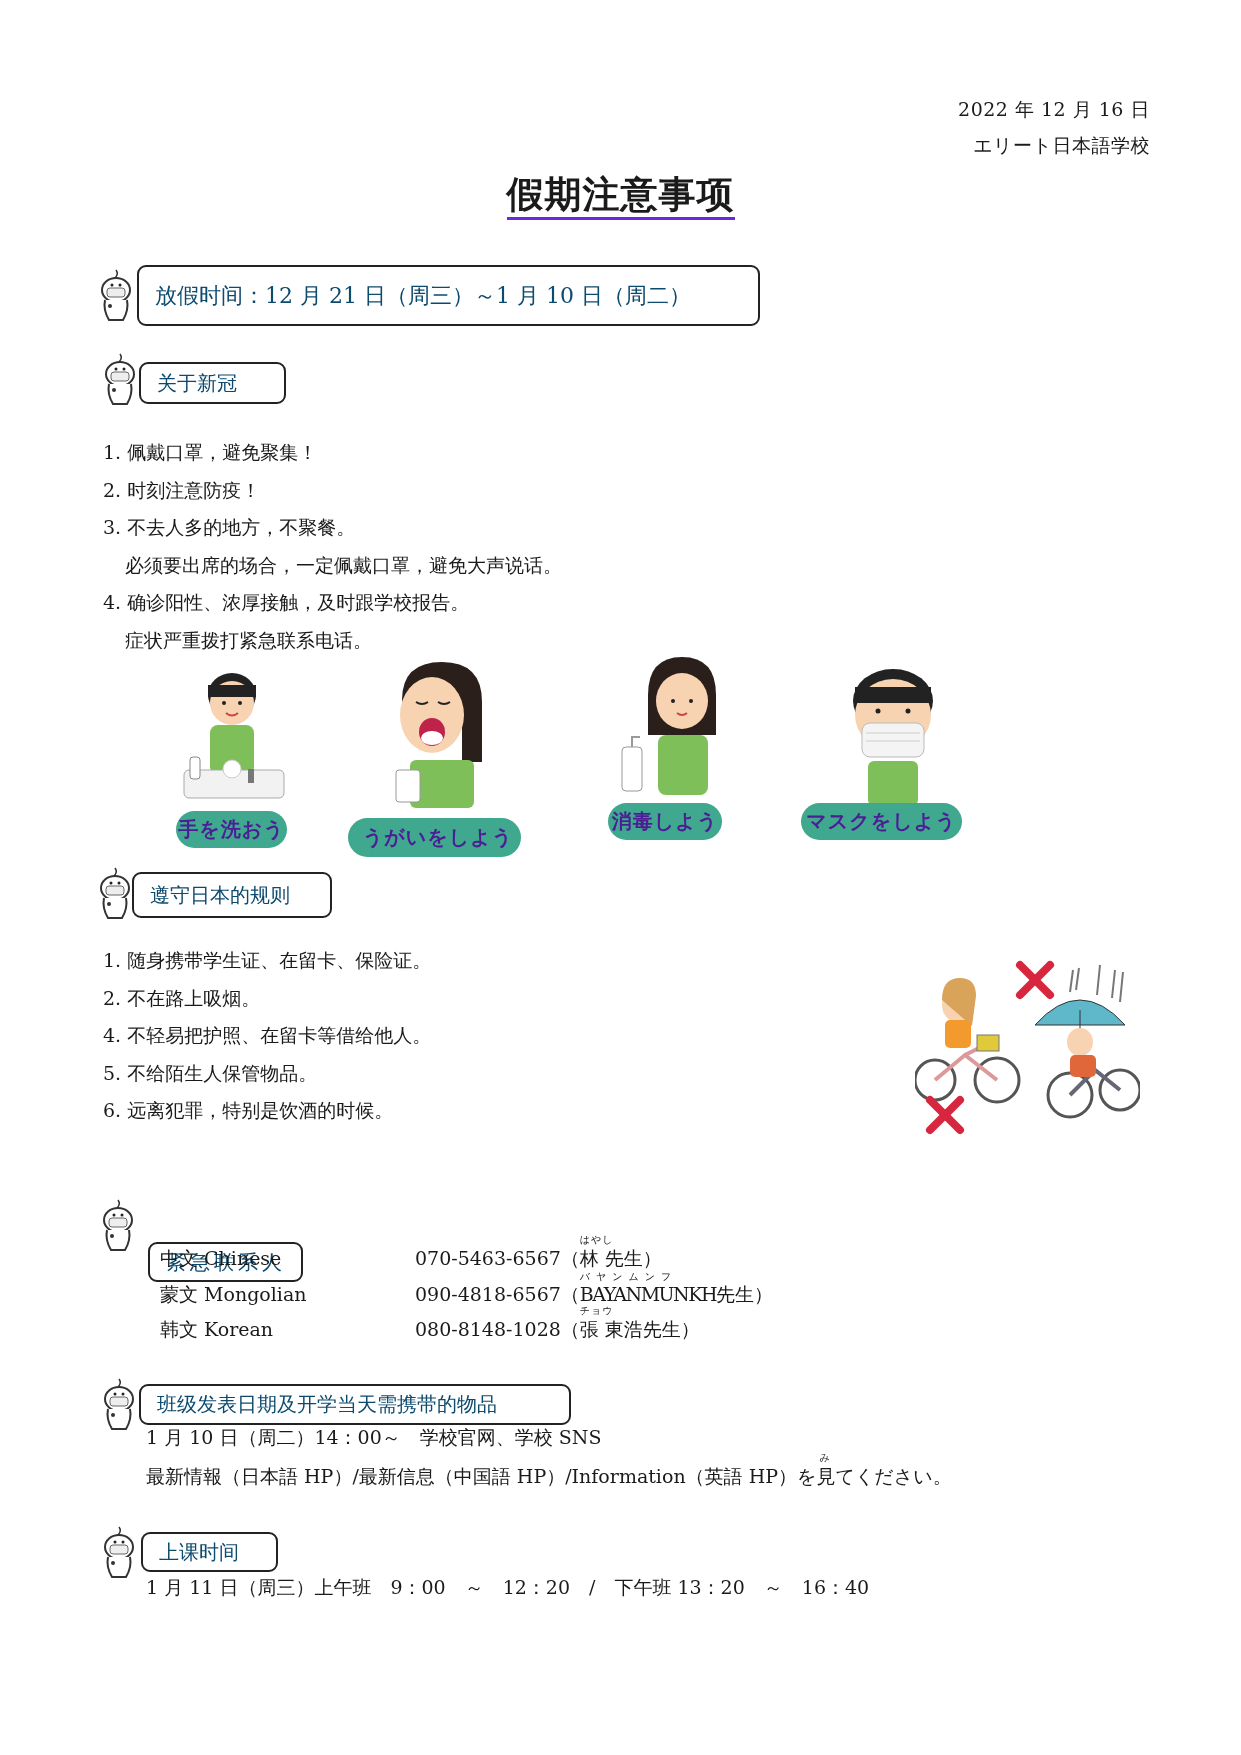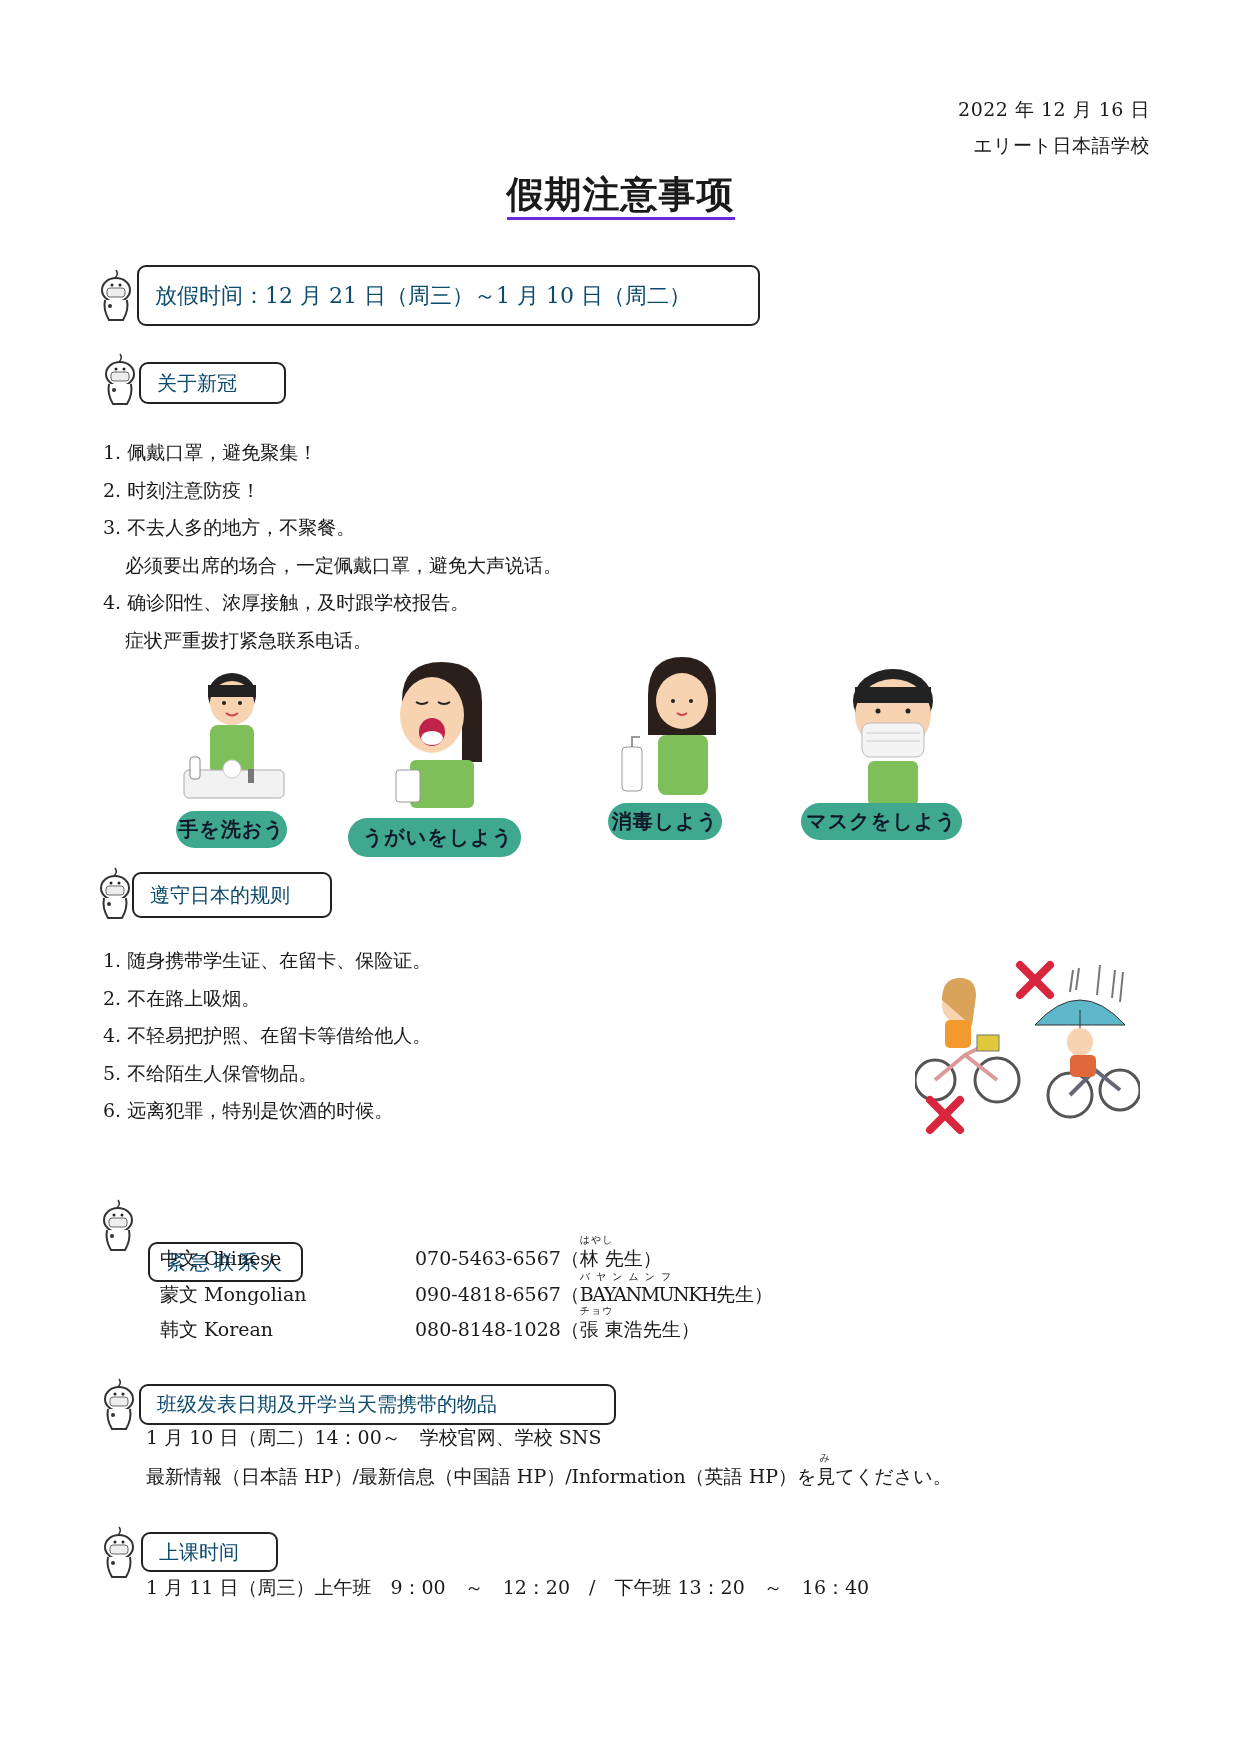--- a/index.html
+++ b/index.html
@@ -25,21 +25,21 @@
     font-family:"DejaVu Sans", "Liberation Sans", sans-serif; font-size:20px; color:#0c4a6e;
     padding-left:16px; white-space:nowrap;
   }
   .mascot { position:absolute; width:36px; height:56px; }
 
   .list { position:absolute; left:103px; font-size:19px; line-height:37.5px; white-space:nowrap; }
   .list .indent { padding-left:22px; }
 
   .pic { position:absolute; }
   .pill {
-    position:absolute; background:#3fa88e; color:#0f172a;
+    position:absolute; background:#3fa88e; color:#4c1d95;
     font-family:"DejaVu Sans", "Liberation Sans", sans-serif; font-weight:bold;
     border-radius:20px; display:flex; align-items:center; justify-content:center;
     font-size:20px; letter-spacing:1px; box-shadow:0 0 0 2px #3fa88e;
   }
 
   .contact-row { position:absolute; left:160px; font-size:19px; white-space:nowrap; height:30px; }
   .contact-row .lbl { position:absolute; left:0; top:0; }
   .contact-row .ph { position:absolute; left:255px; top:0; }
   .ruby { position:relative; display:inline-block; }
   .ruby .rt { position:absolute; top:-13px; left:0; font-size:10px; white-space:nowrap; letter-spacing:1px; }
@@ -206,21 +206,21 @@
 <div class="contact-row" style="top:1317px;">
   <span class="lbl">韩文 Korean</span>
   <span class="ph">
     <span>080-8148-1028</span><span>（</span><span class="ruby"><span class="rt">チョウ</span><span>張</span></span><span> 東浩先生）</span>
   </span>
 </div>
 
 <svg class="mascot" style="left:101px;top:1377px;" viewBox="0 0 36 56">
     <use href="#mascot-shape"></use>
   </svg>
-<div class="hdr-box" style="left:139px;top:1384px;width:477px;height:41px;">
+<div class="hdr-box" style="left:139px;top:1384px;width:432px;height:41px;">
   <span class="serif">班级发表日期及开学当天需携带的物品</span>
 </div>
 <div class="line" style="left:146px;top:1425px;">1 月 10 日（周二）14：00～　学校官网、学校 SNS</div>
 <div class="line" style="left:146px;top:1464px;">
   <span>最新情報（日本語 HP）/最新信息（中国語 HP）/Information（英語 HP）を</span><span class="ruby"><span class="rt" style="left:3px;">み</span><span>見</span></span><span>てください。</span>
 </div>
 
 <svg class="mascot" style="left:101px;top:1525px;" viewBox="0 0 36 56">
     <use href="#mascot-shape"></use>
   </svg>

